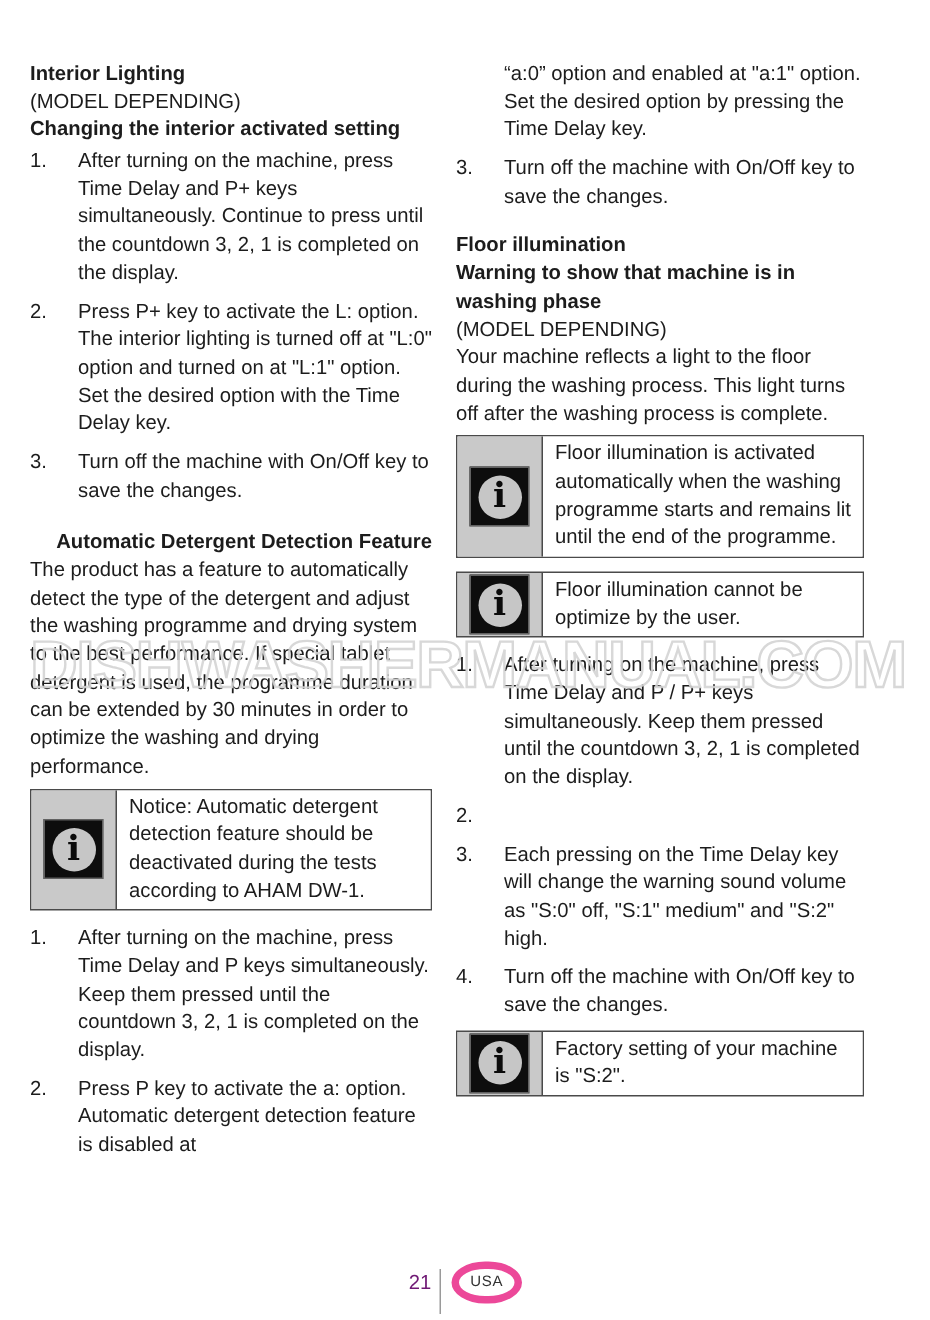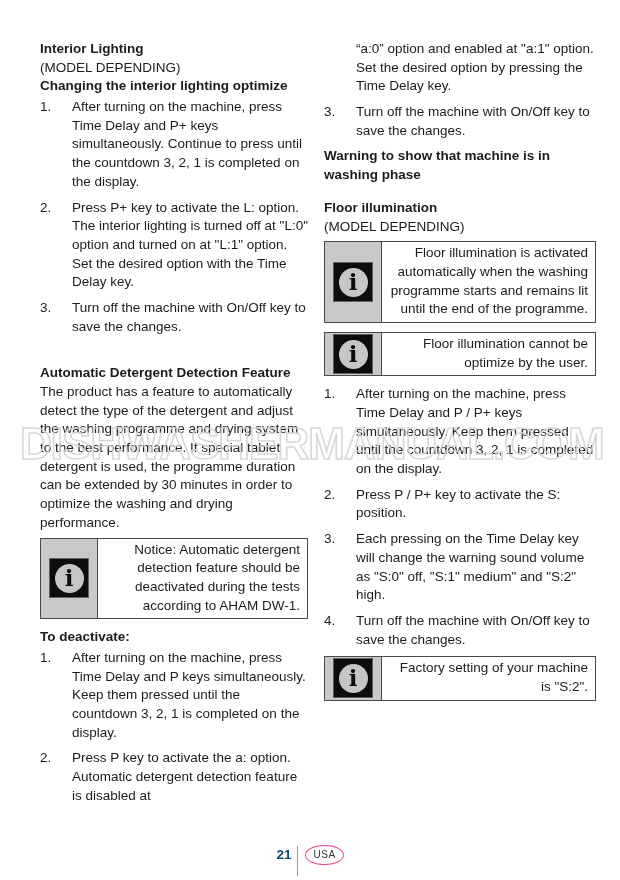--- a/index.html
+++ b/index.html
@@ -8,29 +8,29 @@
     background: #ffffff;
     font-family: "Liberation Sans", sans-serif;
     font-size: 13.5px;
     line-height: 1.385;
     color: #1c1c1c;
     position: relative;
     overflow: hidden;
   }
   .columns {
     display: flex;
-    padding: 40px 24px 0 40px;
+    padding: 40px 24px 0 20px;
     gap: 16px;
   }
   .col-left  { width: 268px; flex: 0 0 268px; }
   .col-right { width: 272px; flex: 0 0 272px; }
 
   .h { font-weight: bold; }
   .mt14 { margin-top: 14px; }
-  .mt16 { margin-top: 28px; }
+  .mt16 { margin-top: 16px; text-align: right; }
   .mt10 { margin-top: 10px; }
 
   .olist { margin-top: 2px; }
   .li { display: flex; margin-bottom: 7px; }
   .li .num { width: 32px; flex: 0 0 32px; }
   .li .txt { flex: 1; }
 
   .cont { margin-left: 32px; margin-bottom: 7px; }
 
   .infobox {
@@ -64,21 +64,20 @@
     font-weight: bold;
     font-size: 23px;
     line-height: 1;
     color: #0b0b0b;
     transform: translateY(-1px);
   }
   .tcell {
     flex: 1;
     background: #ffffff;
     padding: 2px 7px 3px 8px;
-    text-align: right;
   }
 
   .watermark {
     position: absolute;
     top: 414px;
     left: 20px;
     width: 640px;
     font-weight: bold;
     font-size: 44px;
     letter-spacing: -1px;
@@ -92,45 +91,45 @@
 
   .footer {
     position: absolute;
     left: 0; right: 0;
     bottom: 10px;
     display: flex;
     align-items: center;
     justify-content: center;
     z-index: 2;
   }
-  .pnum { font-size: 13.5px; color: #0c4a6e; font-weight: bold; }
+  .pnum { font-size: 13.5px; color: #701a75; }
   .fdiv {
     width: 1px; height: 30px;
     background: #9a9a9a;
     margin: 0 7px 0 6px;
     transform: translateY(6px);
   }
   .badge {
-    border: 1px solid #ec4899;
+    border: 5px solid #ec4899;
     border-radius: 50%;
     padding: 2px 7px 3px 7px;
     font-size: 10px;
     color: #333;
     letter-spacing: 0.5px;
   }
 </style>
 </head>
 <body>
 
 <div class="columns">
 
   <div class="col-left">
     <div class="h">Interior Lighting</div>
     <div>(MODEL DEPENDING)</div>
-    <div class="h">Changing the interior lighting optimize</div>
+    <div class="h">Changing the interior activated setting</div>
 
     <div class="olist">
       <div class="li">
         <span class="num">1.</span>
         <span class="txt">After turning on the machine, press Time Delay and P+ keys simultaneously. Continue to press until the countdown 3, 2, 1 is completed on the display.</span>
       </div>
       <div class="li">
         <span class="num">2.</span>
         <span class="txt">Press P+ key to activate the L: option. The interior lighting is turned off at "L:0" option and turned on at "L:1" option. Set the desired option with the Time Delay key.</span>
       </div>
@@ -147,43 +146,43 @@
       <div class="icell">
         <div class="isq">
           <div class="icirc">
             <span class="iglyph">i</span>
           </div>
         </div>
       </div>
       <div class="tcell">Notice: Automatic detergent detection feature should be deactivated during the tests according to AHAM DW-1.</div>
     </div>
 
-    <div class="h">To deactivate:</div>
     <div class="olist">
       <div class="li">
         <span class="num">1.</span>
         <span class="txt">After turning on the machine, press Time Delay and P keys simultaneously. Keep them pressed until the countdown 3, 2, 1 is completed on the display.</span>
       </div>
       <div class="li">
         <span class="num">2.</span>
         <span class="txt">Press P key to activate the a: option. Automatic detergent detection feature is disabled at</span>
       </div>
     </div>
   </div>
 
   <div class="col-right">
     <div class="cont">“a:0” option and enabled at "a:1" option. Set the desired option by pressing the Time Delay key.</div>
     <div class="li">
       <span class="num">3.</span>
       <span class="txt">Turn off the machine with On/Off key to save the changes.</span>
     </div>
 
+    <div class="h mt14">Floor illumination</div>
     <div class="h">Warning to show that machine is in washing phase</div>
-    <div class="h mt14">Floor illumination</div>
     <div>(MODEL DEPENDING)</div>
+    <div>Your machine reflects a light to the floor during the washing process. This light turns off after the washing process is complete.</div>
 
     <div class="infobox">
       <div class="icell">
         <div class="isq">
           <div class="icirc">
             <span class="iglyph">i</span>
           </div>
         </div>
       </div>
       <div class="tcell">Floor illumination is activated automatically when the washing programme starts and remains lit until the end of the programme.</div>
@@ -200,21 +199,20 @@
       <div class="tcell">Floor illumination cannot be optimize by the user.</div>
     </div>
 
     <div class="olist">
       <div class="li">
         <span class="num">1.</span>
         <span class="txt">After turning on the machine, press Time Delay and P / P+ keys simultaneously. Keep them pressed until the countdown 3, 2, 1 is completed on the display.</span>
       </div>
       <div class="li">
         <span class="num">2.</span>
-        <span class="txt">Press P / P+ key to activate the S: position.</span>
       </div>
       <div class="li">
         <span class="num">3.</span>
         <span class="txt">Each pressing on the Time Delay key will change the warning sound volume as "S:0" off, "S:1" medium" and "S:2" high.</span>
       </div>
       <div class="li">
         <span class="num">4.</span>
         <span class="txt">Turn off the machine with On/Off key to save the changes.</span>
       </div>
     </div>

